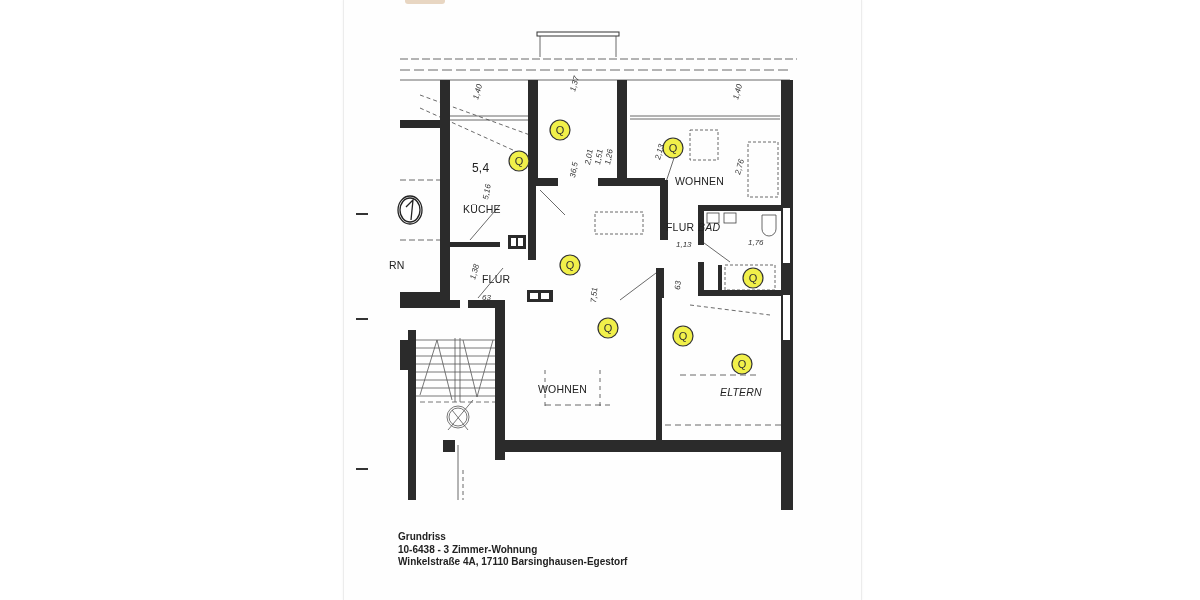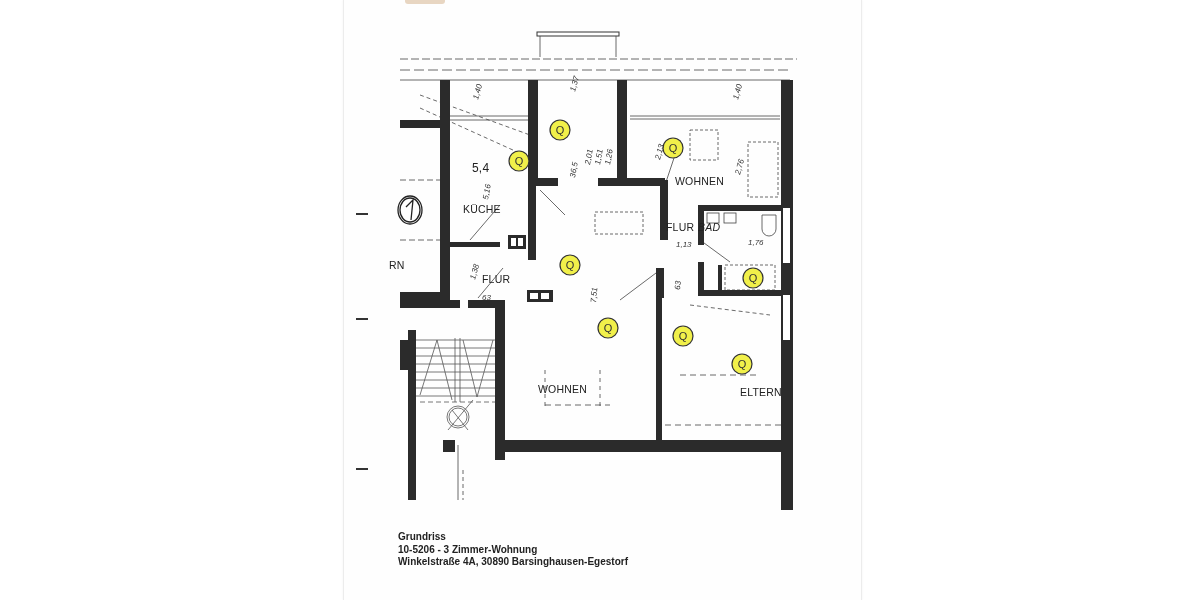--- a/index.html
+++ b/index.html
@@ -183,20 +183,20 @@
   </g>
 </svg>
 
 <div class="room-label" style="left:472px; top:161px; font-size:12px;">5,4</div>
 <div class="room-label" style="left:463px; top:175px;margin-top:28px;">KÜCHE</div>
 <div class="room-label" style="left:675px; top:175px;">WOHNEN</div>
 <div class="room-label" style="left:666px; top:221px;">FLUR</div>
 <div class="room-label" style="left:698px; top:221px;font-style:italic;">BAD</div>
 <div class="room-label" style="left:482px; top:273px;">FLUR</div>
 <div class="room-label" style="left:538px; top:346px;margin-top:37px;">WOHNEN</div>
-<div class="room-label" style="left:740px; top:386px;">ELTERN</div>
+<div class="room-label" style="left:720px; top:386px;font-style:italic;">ELTERN</div>
 <div class="room-label" style="left:389px; top:259px;">RN</div>
 
 <div class="caption">
   <div>Grundriss</div>
-  <div>10-5206 - 3 Zimmer-Wohnung</div>
-  <div>Winkelstraße 4A, 30890 Barsinghausen-Egestorf</div>
+  <div>10-6438 - 3 Zimmer-Wohnung</div>
+  <div>Winkelstraße 4A, 17110 Barsinghausen-Egestorf</div>
 </div>
 
 </body></html>

